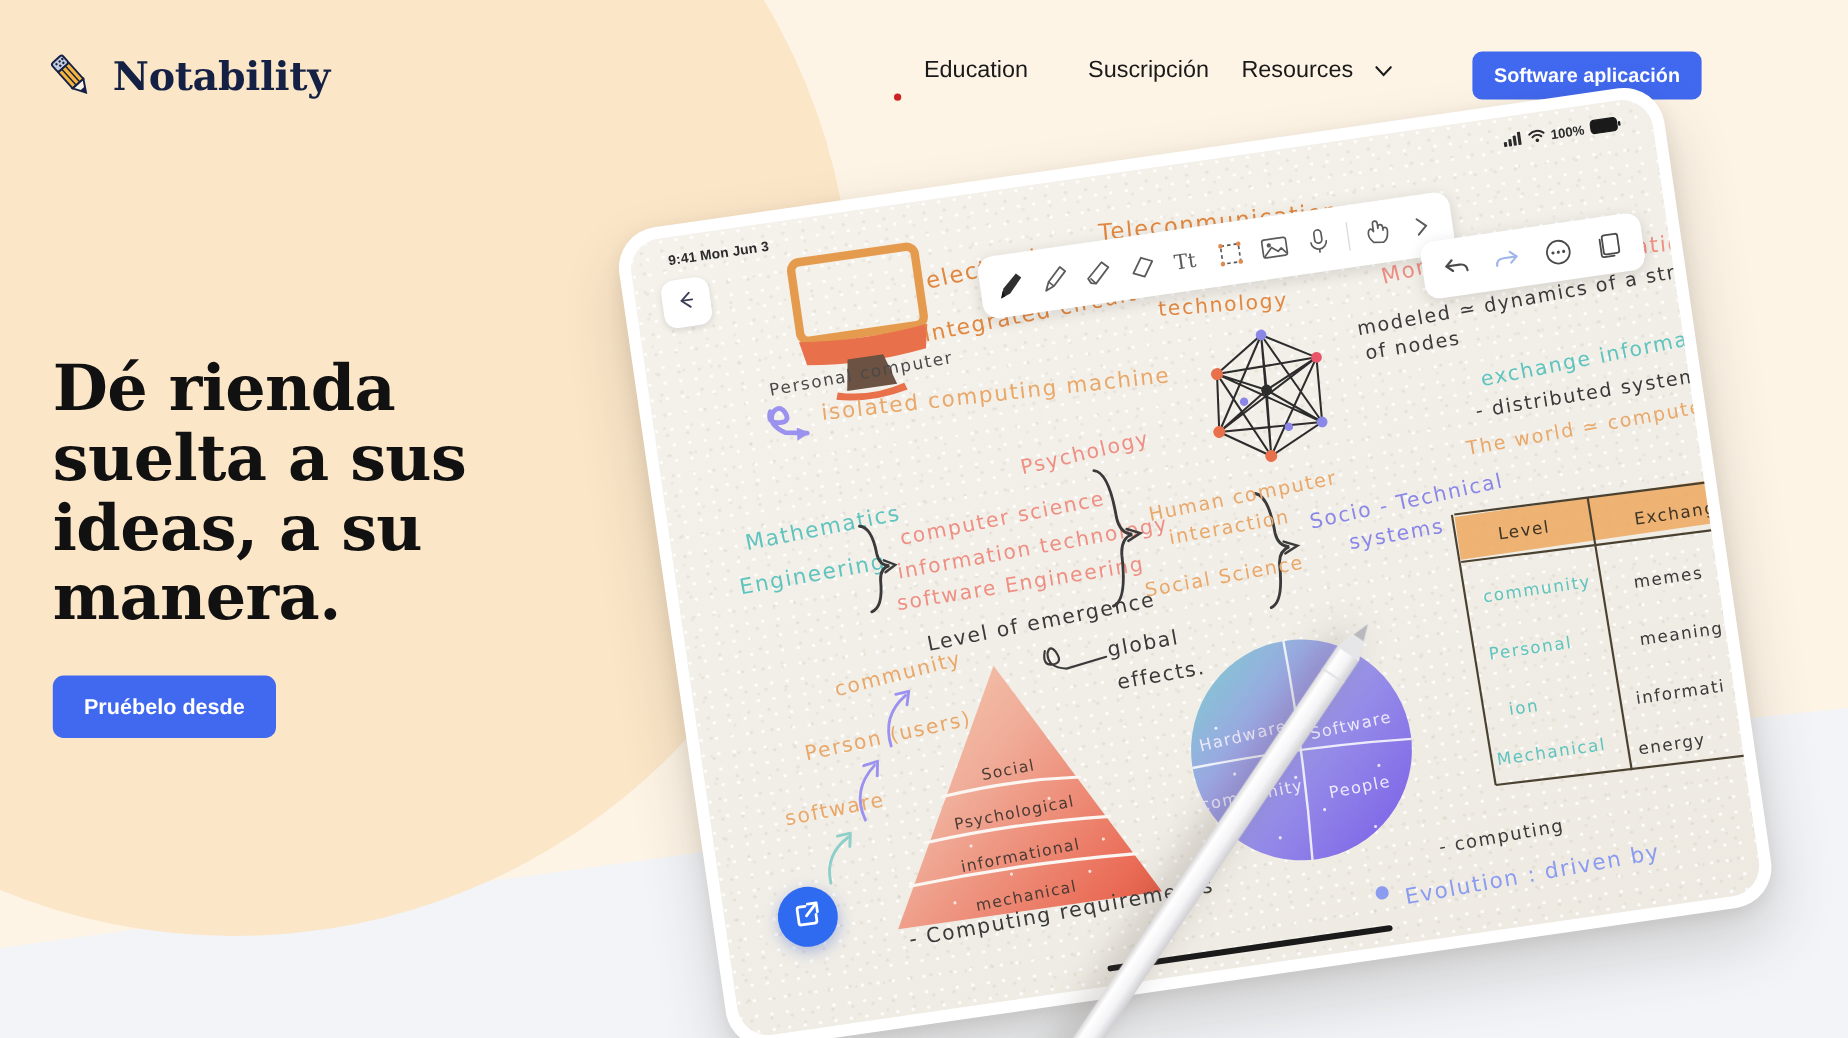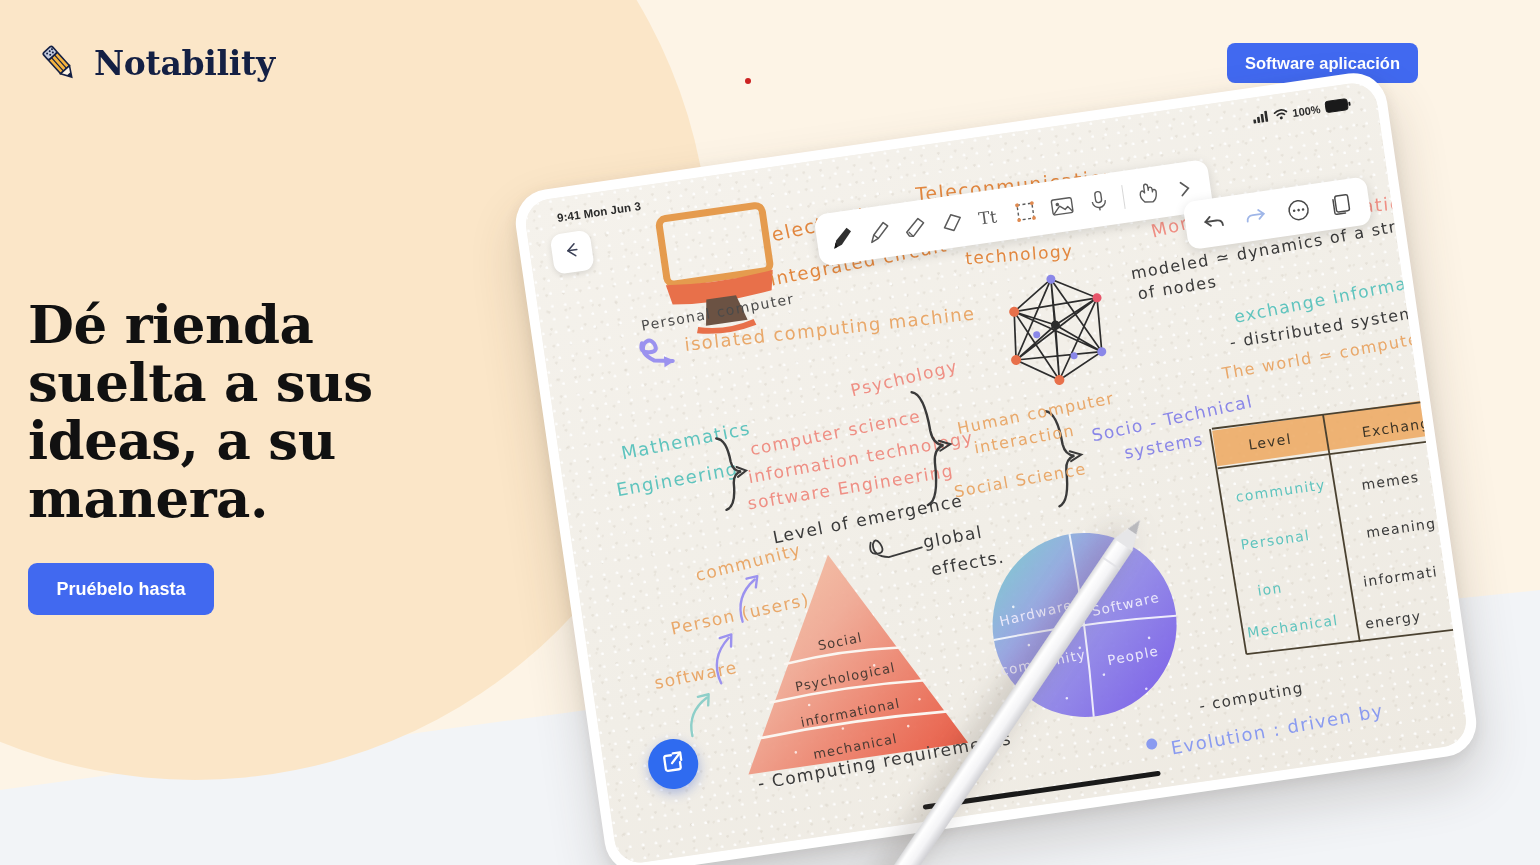--- a/index.html
+++ b/index.html
@@ -68,21 +68,21 @@
     width: 191px; height: 40px;
     background: #4169f0; color: #fff;
     border: none; border-radius: 8px;
     font-size: 16.5px; font-weight: 700; cursor: pointer;
     font-family: "Liberation Sans", sans-serif;
     display: flex; align-items: center; justify-content: center;
   }
 
   
   .hero {
-    position: absolute; left: 28px; top: 295px;
+    position: absolute; left: 44px; top: 295px;
     width: 420px; z-index: 30;
   }
   .hero h1 {
     font-family: "DejaVu Serif", "Liberation Serif", serif;
     font-size: 53px; line-height: 58px; font-weight: 700;
     color: #111111; letter-spacing: -0.5px;
     margin-bottom: 36px;
   }
   .hero p {
     font-size: 19px; line-height: 26px; color: #1f1f1f;
@@ -232,27 +232,39 @@
             <line x1="21" y1="14" x2="21" y2="32" stroke="#142044" stroke-width="1.2"></line>
             <line x1="25" y1="14" x2="25" y2="32" stroke="#142044" stroke-width="1.2"></line>
             <path d="M17 32 L23 42 L29 32 Z" fill="#fdf4e6" stroke="#142044" stroke-width="1.6"></path>
             <path d="M20.4 37.5 L23 42 L25.6 37.5 Z" fill="#142044"></path>
           </g>
         </svg>
       </span>
       <span class="brand-name">Notability</span>
     </div>
 
+    <nav class="nav">
+      <a class="nav-link" href="#">Education</a>
+      <a class="nav-link" href="#">Suscripción</a>
+      <span class="nav-item-group">
+        <a class="nav-link with-caret" href="#">Resources</a>
+        <span class="caret">
+          <svg viewBox="0 0 22 22" width="22" height="22">
+            <path d="M5 8 L11 14.5 L17 8" fill="none" stroke="#1a1a1a" stroke-width="1.7" stroke-linecap="round"></path>
+          </svg>
+        </span>
+      </span>
+    </nav>
   </div>
   <span class="red-dot"></span>
   <button class="cta-header">Software aplicación</button>
 
   <div class="hero">
     <h1>Dé rienda suelta a sus ideas, a su manera.</h1>
-    <button class="cta-hero">Pruébelo hasta</button>
+    <button class="cta-hero">Pruébelo desde</button>
   </div>
 
   <div class="tablet-wrap">
     <div class="tablet">
       <div class="screen">
         <div class="paper"></div>
 
         <div class="status-left">9:41 Mon Jun 3</div>
         <div class="status-right">
           <span>

